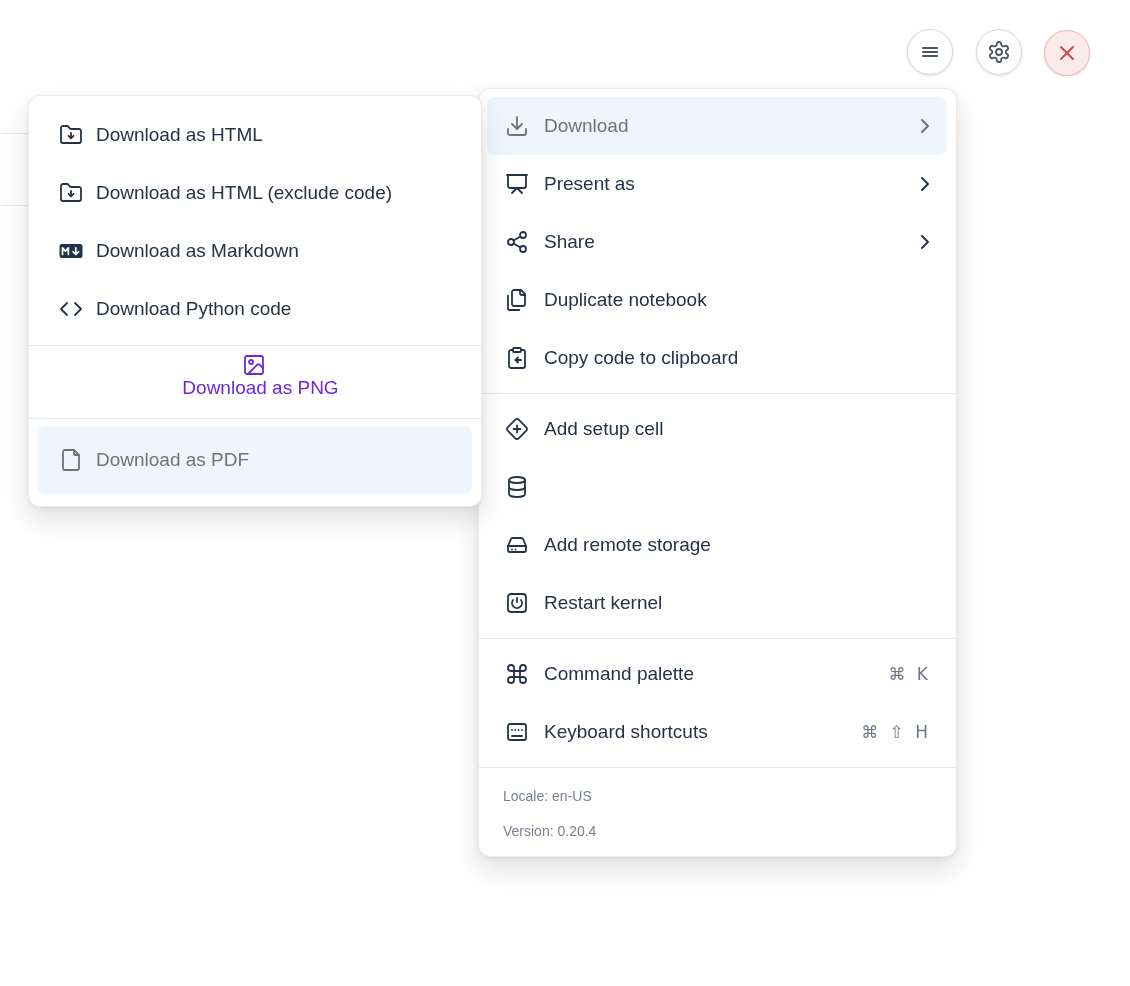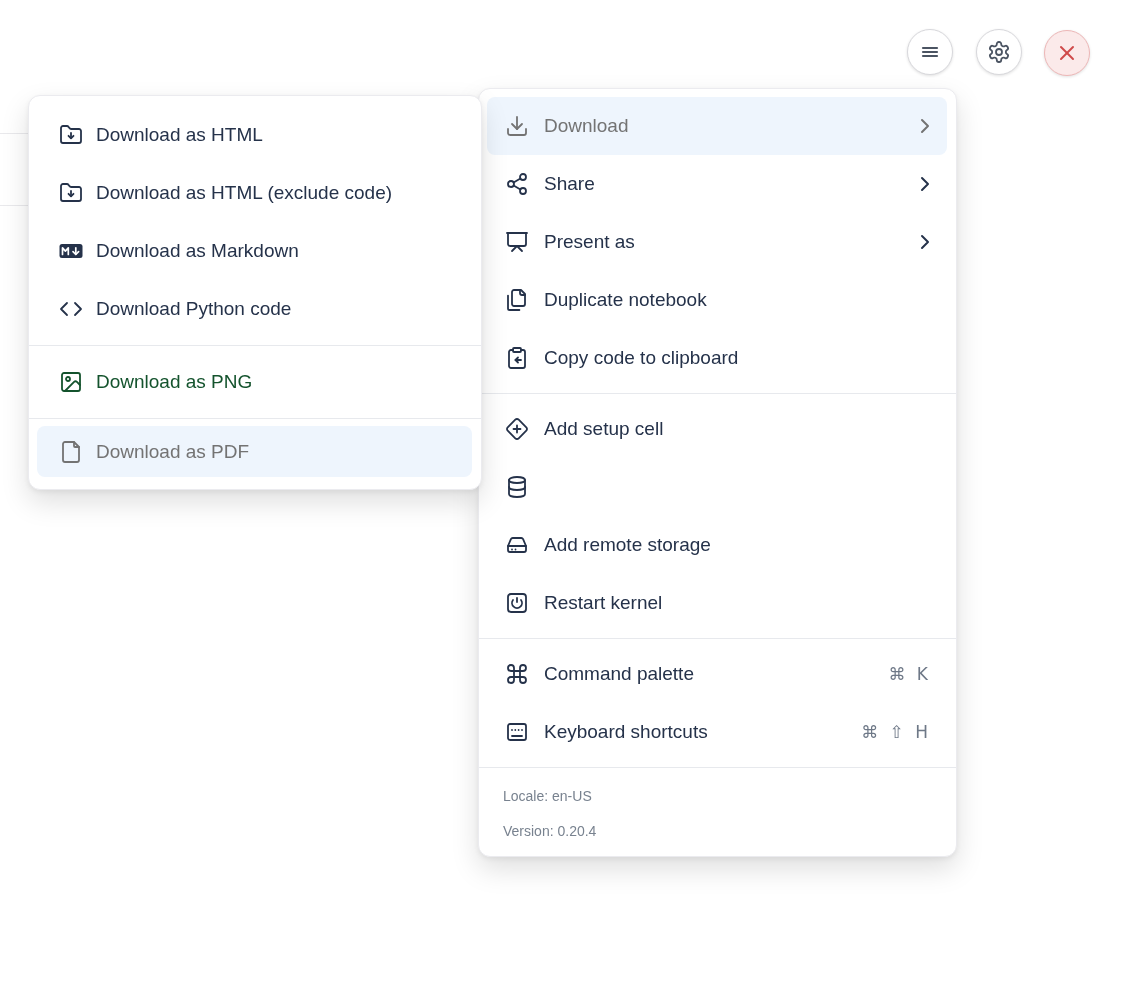--- a/index.html
+++ b/index.html
@@ -28,25 +28,25 @@
   }
   .menu-main { left:478px; top:88px; width:479px; padding:8px 0 0; z-index:20; }
   .menu-sub  { left:28px;  top:95px; width:454px; padding:10px 0 12px; z-index:30; }
 
   .menu-item {
     display:flex; align-items:center; height:58px;
     margin:0 9px 0 8px; border-radius:8px; padding:0 10px 0 18px;
     font-size:19px; color:#25324a; cursor:pointer; white-space:nowrap;
   }
   .menu-sub .menu-item { padding-left:22px; height:58px; }
-  .menu-sub .menu-item.active { height:51px; }
+  .menu-sub .menu-item.active { height:68px; }
   .menu-item .ic { width:24px; height:24px; flex:0 0 24px; margin-right:15px; }
   .menu-sub .menu-item .ic { margin-right:13px; }
   .menu-item.active { background:#eef5fd; color:#737373; }
-  .menu-item.disabled { color:#14532d; cursor:default; }
+  .menu-item.disabled { color:#6d28d9; cursor:default;flex-direction:column; }
   .chev { margin-left:auto; width:24px; height:24px; }
   .shortcut {
     margin-left:auto; margin-right:6px; font-size:17px; color:#6e7887;
     letter-spacing:3px; font-family:"DejaVu Sans","Liberation Sans",sans-serif;
   }
   .separator { height:1px; background:#e7e9ed; margin:6px 0; }
   .menu-sub .separator { margin:7px 0; }
   .menu-footer { padding:4px 0 8px; }
   .menu-footer-row {
     display:flex; align-items:center; height:35px; padding-left:24px;
@@ -99,44 +99,44 @@
     <span class="chev">
       <svg width="24" height="24" viewBox="0 0 24 24" fill="none" stroke="currentColor" stroke-width="2" stroke-linecap="round" stroke-linejoin="round">
           <path d="m9 18 6-6-6-6"></path>
         </svg>
     </span>
   </div>
 
   <div class="menu-item">
     <span class="ic">
       <svg width="24" height="24" viewBox="0 0 24 24" fill="none" stroke="currentColor" stroke-width="1.8" stroke-linecap="round" stroke-linejoin="round">
+          <path d="M2 3h20"></path>
+          <path d="M21 3v11a2 2 0 0 1-2 2H5a2 2 0 0 1-2-2V3"></path>
+          <path d="m7 21 5-5 5 5"></path>
+        </svg>
+    </span>
+    <span>Present as</span>
+    <span class="chev">
+      <svg width="24" height="24" viewBox="0 0 24 24" fill="none" stroke="currentColor" stroke-width="2" stroke-linecap="round" stroke-linejoin="round">
+          <path d="m9 18 6-6-6-6"></path>
+        </svg>
+    </span>
+  </div>
+
+  <div class="menu-item">
+    <span class="ic">
+      <svg width="24" height="24" viewBox="0 0 24 24" fill="none" stroke="currentColor" stroke-width="1.8" stroke-linecap="round" stroke-linejoin="round">
           <circle cx="18" cy="5" r="3"></circle>
           <circle cx="6" cy="12" r="3"></circle>
           <circle cx="18" cy="19" r="3"></circle>
           <path d="m8.59 13.51 6.83 3.98"></path>
           <path d="m15.41 6.51-6.82 3.98"></path>
         </svg>
     </span>
     <span>Share</span>
-    <span class="chev">
-      <svg width="24" height="24" viewBox="0 0 24 24" fill="none" stroke="currentColor" stroke-width="2" stroke-linecap="round" stroke-linejoin="round">
-          <path d="m9 18 6-6-6-6"></path>
-        </svg>
-    </span>
-  </div>
-
-  <div class="menu-item">
-    <span class="ic">
-      <svg width="24" height="24" viewBox="0 0 24 24" fill="none" stroke="currentColor" stroke-width="1.8" stroke-linecap="round" stroke-linejoin="round">
-          <path d="M2 3h20"></path>
-          <path d="M21 3v11a2 2 0 0 1-2 2H5a2 2 0 0 1-2-2V3"></path>
-          <path d="m7 21 5-5 5 5"></path>
-        </svg>
-    </span>
-    <span>Present as</span>
     <span class="chev">
       <svg width="24" height="24" viewBox="0 0 24 24" fill="none" stroke="currentColor" stroke-width="2" stroke-linecap="round" stroke-linejoin="round">
           <path d="m9 18 6-6-6-6"></path>
         </svg>
     </span>
   </div>
 
   <div class="menu-item">
     <span class="ic">
       <svg width="24" height="24" viewBox="0 0 24 24" fill="none" stroke="currentColor" stroke-width="1.8" stroke-linecap="round" stroke-linejoin="round">

